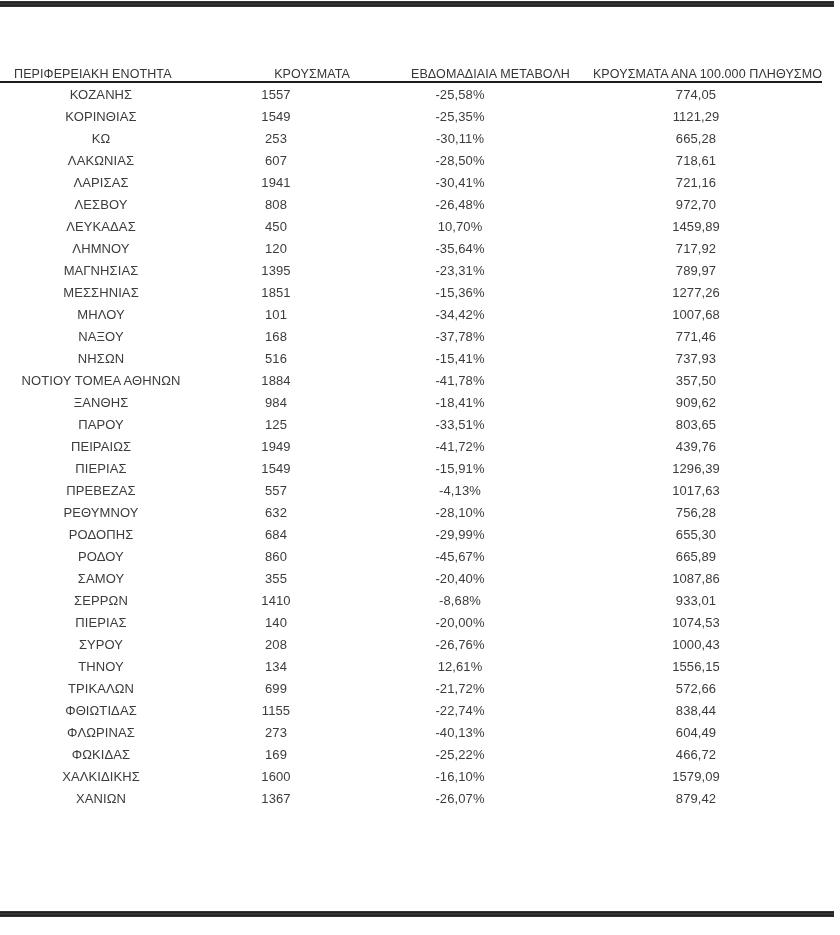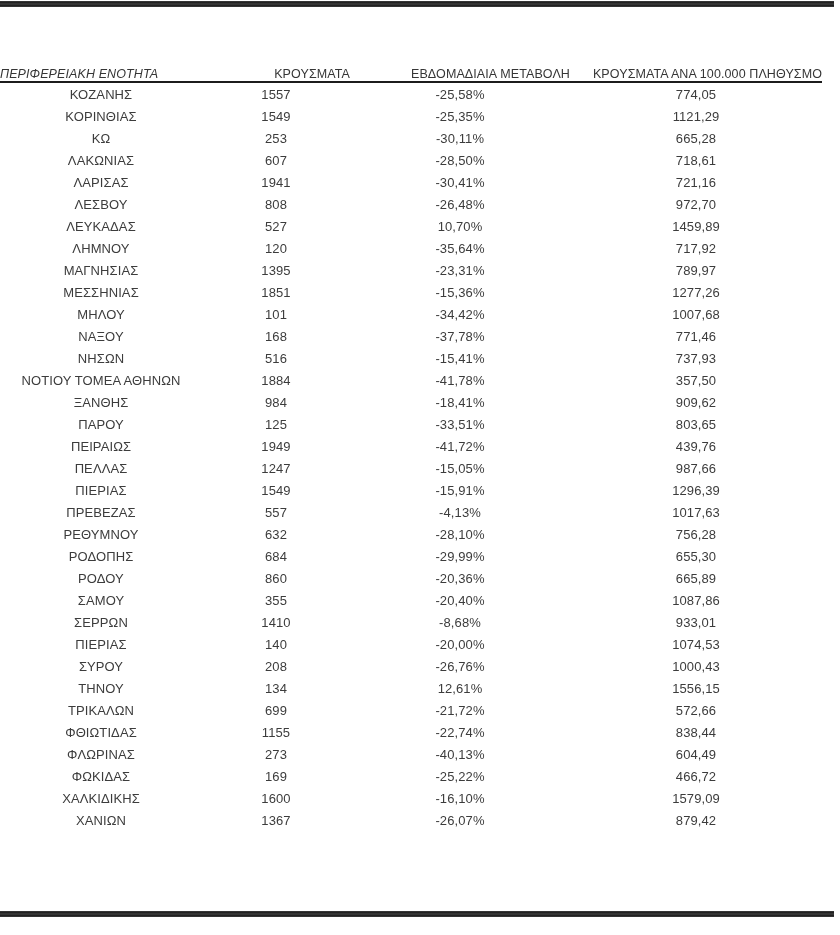--- a/index.html
+++ b/index.html
@@ -46,22 +46,21 @@
     text-align: right;
     vertical-align: bottom;
     height: 22px;
     padding: 0;
     letter-spacing: 0.1px;
     white-space: nowrap;
     border-bottom: 2px solid #1c1c1c;
   }
   table.cases thead th.first {
     text-align: left;
-    padding-left: 0;
-    font-style: italic;
+    padding-left: 14px;
   }
   table.cases tbody td {
     font-size: 13px;
     text-align: center;
     height: 22px;
     padding: 0;
     white-space: nowrap;
     letter-spacing: 0.1px;
   }
 </style>
@@ -119,21 +118,21 @@
           <td>721,16</td>
         </tr>
         <tr>
           <td>ΛΕΣΒΟΥ</td>
           <td>808</td>
           <td>-26,48%</td>
           <td>972,70</td>
         </tr>
         <tr>
           <td>ΛΕΥΚΑΔΑΣ</td>
-          <td>527</td>
+          <td>450</td>
           <td>10,70%</td>
           <td>1459,89</td>
         </tr>
         <tr>
           <td>ΛΗΜΝΟΥ</td>
           <td>120</td>
           <td>-35,64%</td>
           <td>717,92</td>
         </tr>
         <tr>
@@ -184,26 +183,20 @@
           <td>-33,51%</td>
           <td>803,65</td>
         </tr>
         <tr>
           <td>ΠΕΙΡΑΙΩΣ</td>
           <td>1949</td>
           <td>-41,72%</td>
           <td>439,76</td>
         </tr>
         <tr>
-          <td>ΠΕΛΛΑΣ</td>
-          <td>1247</td>
-          <td>-15,05%</td>
-          <td>987,66</td>
-        </tr>
-        <tr>
           <td>ΠΙΕΡΙΑΣ</td>
           <td>1549</td>
           <td>-15,91%</td>
           <td>1296,39</td>
         </tr>
         <tr>
           <td>ΠΡΕΒΕΖΑΣ</td>
           <td>557</td>
           <td>-4,13%</td>
           <td>1017,63</td>
@@ -216,21 +209,21 @@
         </tr>
         <tr>
           <td>ΡΟΔΟΠΗΣ</td>
           <td>684</td>
           <td>-29,99%</td>
           <td>655,30</td>
         </tr>
         <tr>
           <td>ΡΟΔΟΥ</td>
           <td>860</td>
-          <td>-20,36%</td>
+          <td>-45,67%</td>
           <td>665,89</td>
         </tr>
         <tr>
           <td>ΣΑΜΟΥ</td>
           <td>355</td>
           <td>-20,40%</td>
           <td>1087,86</td>
         </tr>
         <tr>
           <td>ΣΕΡΡΩΝ</td>

